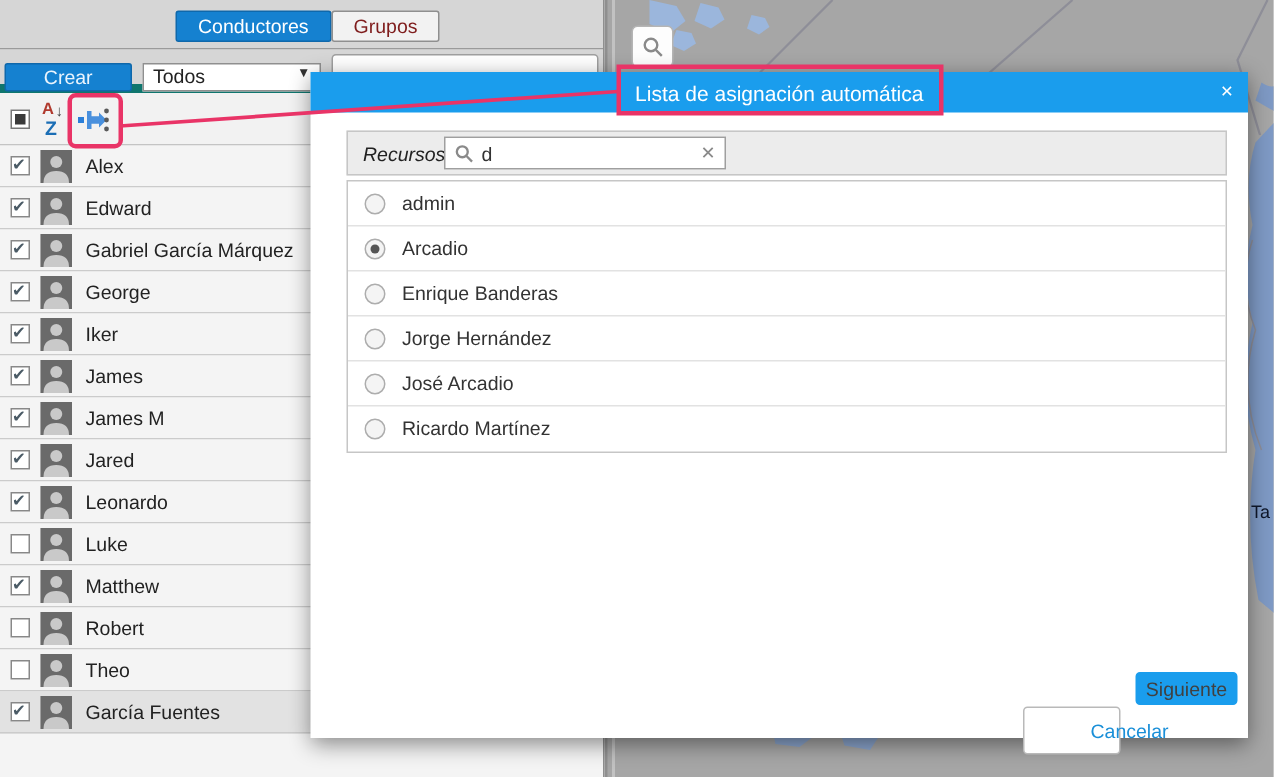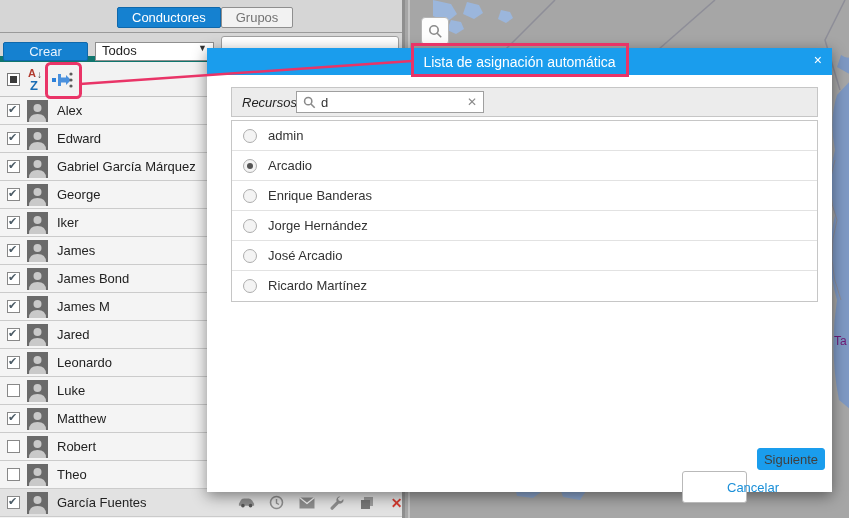--- a/index.html
+++ b/index.html
@@ -4,27 +4,27 @@
 <style>
   * { margin:0; padding:0; box-sizing:border-box; }
   html,body { width:849px; height:518px; overflow:hidden; }
   body { font-family:"Liberation Sans", sans-serif; background:#a6a6a6; position:relative; }
   #app { position:absolute; inset:0; width:849px; height:518px; }
 
   
   .map { position:absolute; left:403px; top:0; width:446px; height:518px; background:#a6a6a6; border-left:2px solid #8f8f8f; }
   .map svg.terrain { position:absolute; inset:0; }
   .map-search-btn { position:absolute; left:16px; top:17px; width:28px; height:28px; background:#fdfdfd; border:1px solid #b5b5b5; border-radius:4px; display:flex; align-items:center; justify-content:center; cursor:pointer; }
-  .map-label { position:absolute; left:429px; top:334px; font-size:12px; color:#701a75; }
+  .map-label { position:absolute; left:429px; top:334px; font-size:12px; color:#0f172a; }
 
   
   .panel { position:absolute; left:0; top:0; width:403px; height:518px; background:#f4f4f4; border-right:1px solid #8f8f8f; }
   .tabbar { position:absolute; left:0; top:0; width:100%; height:33px; background:#d6d6d6; border-bottom:1px solid #9a9a9a; }
   .tabs { position:absolute; left:117px; top:7px; display:flex; }
-  .tab { height:21px; padding:0 14px; font-size:13px; line-height:19px; border:1px solid #8f8f8f; background:#f2f2f2; color:#737373; cursor:pointer; border-radius:2px; }
+  .tab { height:21px; padding:0 14px; font-size:13px; line-height:19px; border:1px solid #8f8f8f; background:#f2f2f2; color:#7f1d1d; cursor:pointer; border-radius:2px; }
   .tab.active { background:#1581d0; border-color:#0f68ab; color:#fff;text-align:center; }
   .actionbar { position:absolute; left:0; top:33px; width:100%; height:29px; background:#d6d6d6; border-bottom:6px solid #0f766e; }
   .btn-crear { position:absolute; left:3px; top:9px; width:85px; height:19px; background:#1581d0; border:1px solid #0f68ab; color:#eaf4fd; font-size:13px; border-radius:2px; cursor:pointer; font-family:"Liberation Sans",sans-serif; }
   .dd-todos { position:absolute; left:95px; top:9px; width:119px; height:19px; background:#fff; border:1px solid #8f8f8f; font-size:13px; color:#222; display:flex; align-items:flex-start; padding:0 6px; cursor:pointer; }
   .dd-todos .caret { margin-left:auto; font-size:9px; color:#333; }
   .top-search-sliver { position:absolute; left:221px; top:3px; width:178px; height:22px; background:#fff; border:1px solid #9f9f9f; border-radius:3px; }
   .listtoolbar { position:absolute; left:0; top:62px; width:100%; height:35px; background:#f2f2f2; border-bottom:1px solid #c4c4c4; }
   .hdr-checkbox { position:absolute; left:7px; top:11px; width:13px; height:13px; background:#fff; border:1px solid #777; cursor:pointer; }
   .hdr-checkbox .inner { position:absolute; left:2px; top:2px; width:7px; height:7px; background:#3a3a3a; }
   .sorticon { position:absolute; left:28px; top:5px; width:20px; height:26px; cursor:pointer; font-weight:bold; font-size:11px; line-height:1; }
@@ -194,29 +194,20 @@
             </svg></span>
           <span class="dname">James</span>
         </div>
         <div class="drow">
           <span class="dcheck checked"></span>
           <span class="davatar"><svg width="21" height="22" viewBox="0 0 21 22">
               <rect width="21" height="22" fill="#6a6a6a"></rect>
               <circle cx="10.5" cy="8" r="4" fill="#c9c9c9"></circle>
               <path d="M2 22 Q2 14 10.5 14 Q19 14 19 22 Z" fill="#c9c9c9"></path>
             </svg></span>
-          <span class="dname">James Bond</span>
-        </div>
-        <div class="drow">
-          <span class="dcheck checked"></span>
-          <span class="davatar"><svg width="21" height="22" viewBox="0 0 21 22">
-              <rect width="21" height="22" fill="#6a6a6a"></rect>
-              <circle cx="10.5" cy="8" r="4" fill="#c9c9c9"></circle>
-              <path d="M2 22 Q2 14 10.5 14 Q19 14 19 22 Z" fill="#c9c9c9"></path>
-            </svg></span>
           <span class="dname">James M</span>
         </div>
         <div class="drow">
           <span class="dcheck checked"></span>
           <span class="davatar"><svg width="21" height="22" viewBox="0 0 21 22">
               <rect width="21" height="22" fill="#6a6a6a"></rect>
               <circle cx="10.5" cy="8" r="4" fill="#c9c9c9"></circle>
               <path d="M2 22 Q2 14 10.5 14 Q19 14 19 22 Z" fill="#c9c9c9"></path>
             </svg></span>
           <span class="dname">Jared</span>

